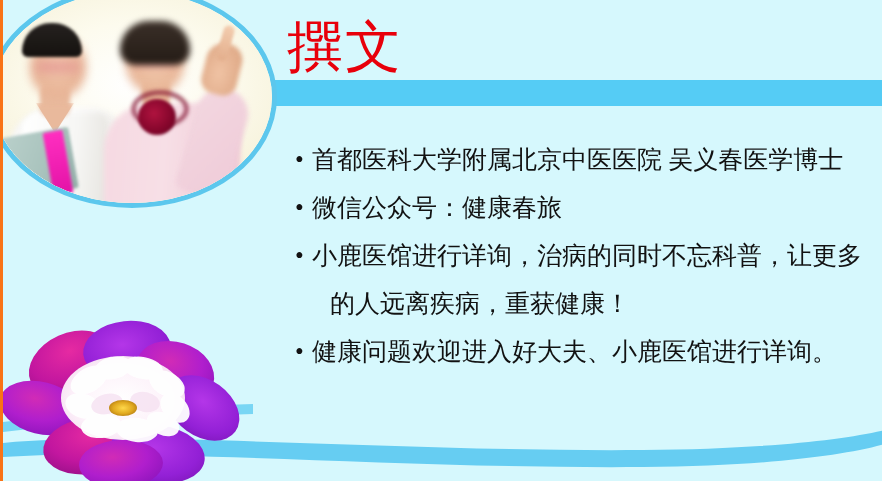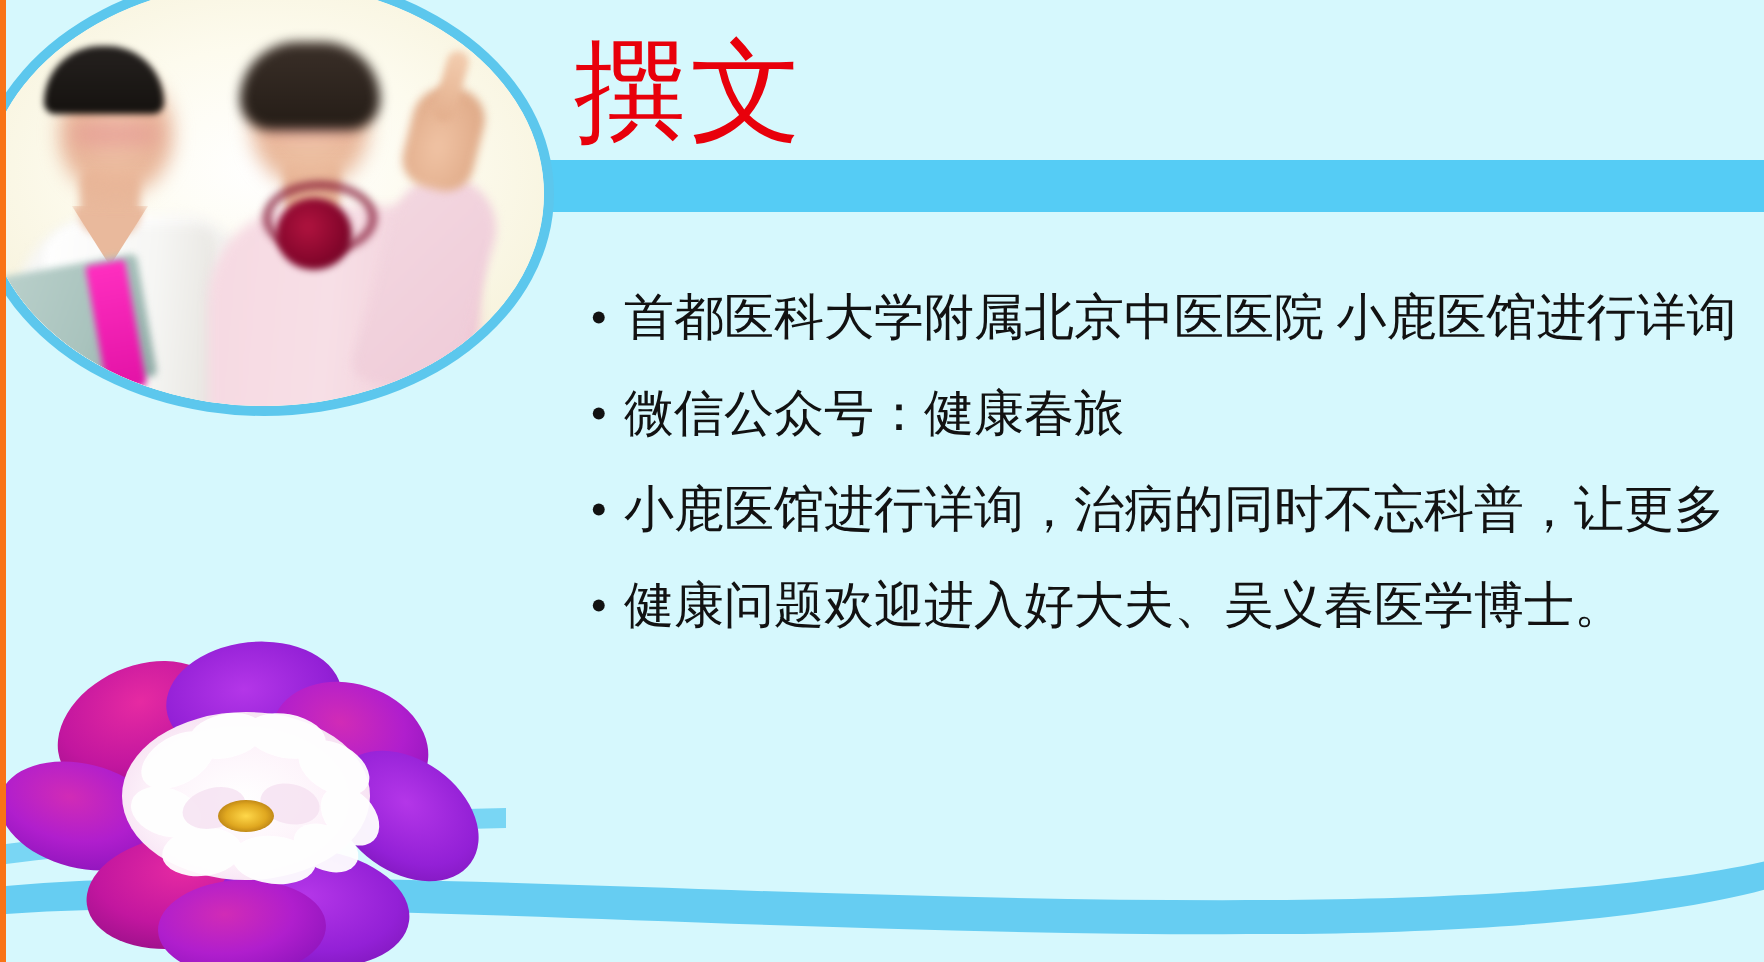--- a/index.html
+++ b/index.html
@@ -272,37 +272,41 @@
       <div class="fig clipboard-pink"></div>
     </div>
   </div>
 
   <div class="title">撰文</div>
 
   <div class="bullets">
 
     <div class="bullet-line">
       <span class="bullet-dot">•</span>
-      <span class="bullet-text">首都医科大学附属北京中医医院 小鹿医馆进行详询</span>
+      <span class="bullet-text">首都医科大学附属北京中医医院 吴义春医学博士</span>
     </div>
 
     <div class="bullet-line">
       <span class="bullet-dot">•</span>
       <span class="bullet-text">微信公众号：健康春旅</span>
     </div>
 
     <div class="bullet-line">
       <span class="bullet-dot">•</span>
       <span class="bullet-text">小鹿医馆进行详询，治病的同时不忘科普，让更多</span>
     </div>
 
+    <div class="bullet-line cont">
+      <span class="bullet-dot">•</span>
+      <span class="bullet-text">的人远离疾病，重获健康！</span>
+    </div>
 
     <div class="bullet-line">
       <span class="bullet-dot">•</span>
-      <span class="bullet-text">健康问题欢迎进入好大夫、吴义春医学博士。</span>
+      <span class="bullet-text">健康问题欢迎进入好大夫、小鹿医馆进行详询。</span>
     </div>
 
   </div>
 
   <svg class="peony" viewBox="0 0 252 172">
     <defs>
       <radialGradient id="pOuterA" cx="40%" cy="35%" r="75%">
         <stop offset="0%" stop-color="#d12bb6"></stop>
         <stop offset="55%" stop-color="#b01ecd"></stop>
         <stop offset="100%" stop-color="#8c14bb"></stop>

